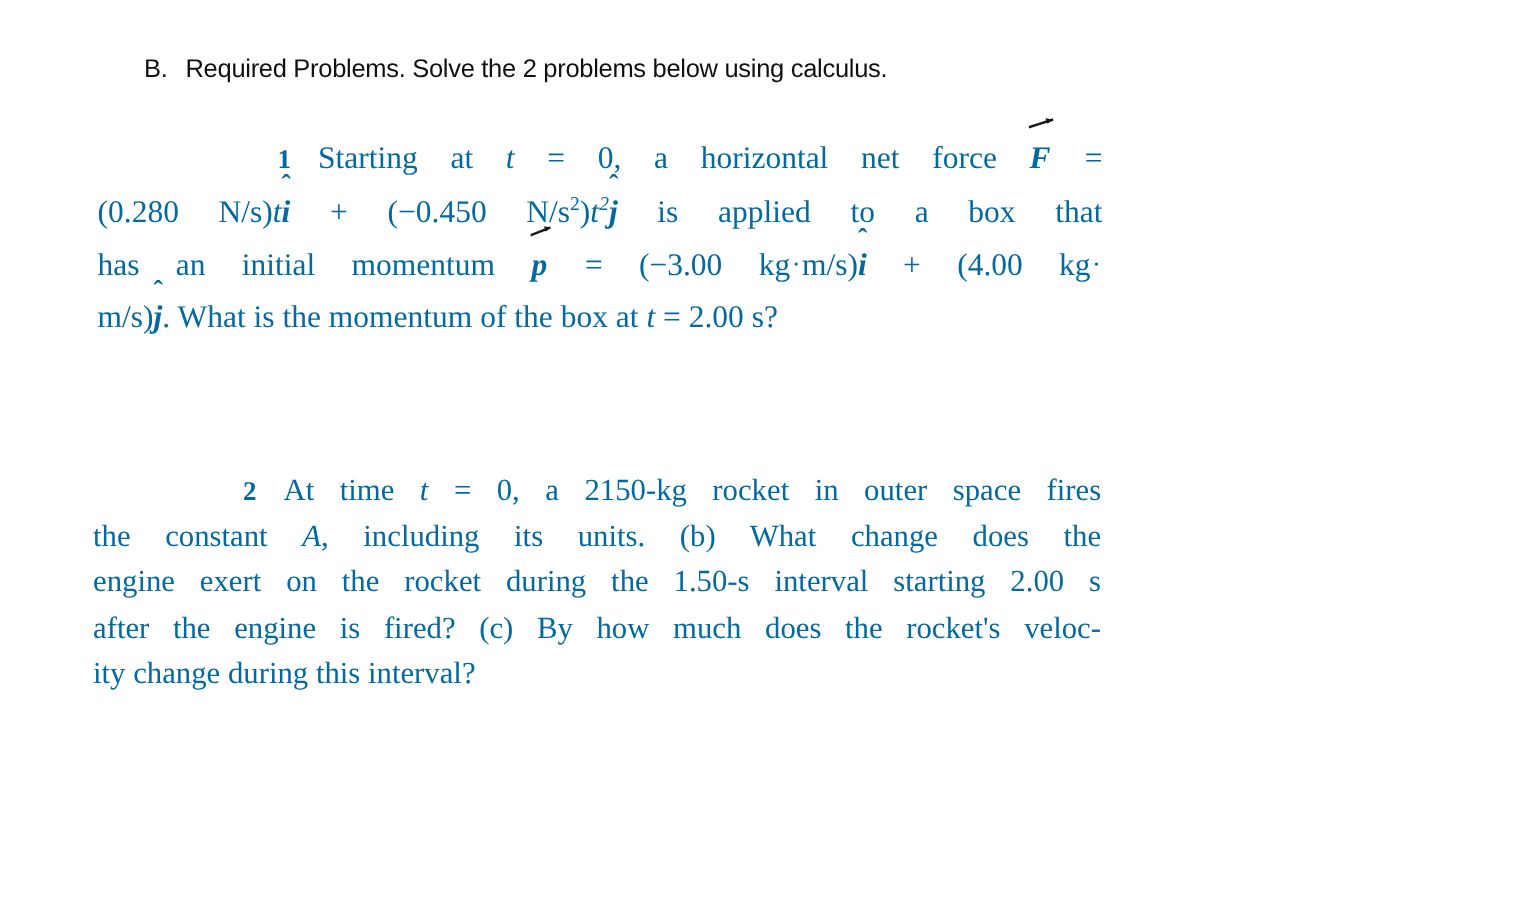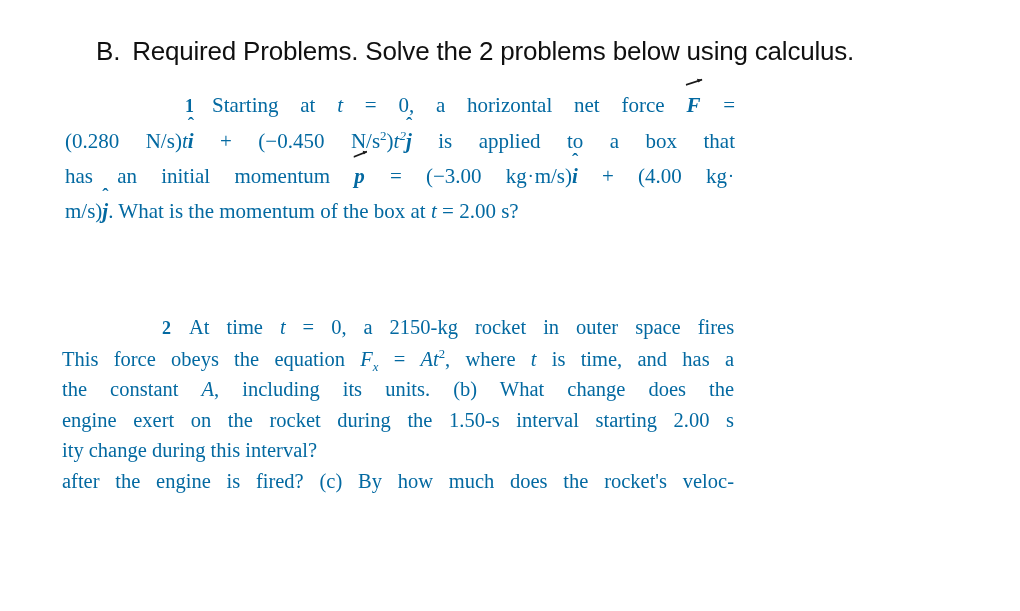--- a/index.html
+++ b/index.html
@@ -15,21 +15,21 @@
     overflow: hidden;
     position: relative;
   }
 
   
   .section-heading {
     position: absolute;
     left: 96px;
     top: 36px;
     font-family: "Liberation Sans", sans-serif;
-    font-size: 26px;
+    font-size: 17px;
     font-weight: 400;
     letter-spacing: -0.2px;
     color: #101010;
     white-space: nowrap;
   }
   .section-heading .sh-letter {
     margin-right: 12px;
   }
 
   
@@ -173,24 +173,23 @@
 
   <span class="ln last"><span>m/s</span><span>)</span><span class="unit"><span class="hat">ˆ</span><span>j</span></span><span>. What</span> <span>is</span> <span>the</span> <span>momentum</span> <span>of</span> <span>the</span> <span>box</span> <span>at</span> <span class="mi">t</span> <span class="op">=</span> <span>2.00</span> <span>s?</span></span>
 
 </div>
 
 <div class="problem" id="problem-2">
 
   <span class="ln"><span class="indent-2"></span><span class="pnum">2</span><span class="gap-md"></span><span>At</span> <span>time</span> <span class="mi">t</span> <span class="op">=</span> <span>0,</span> <span>a</span> <span>2150-kg</span> <span>rocket</span> <span>in</span> <span>outer</span> <span>space</span> <span>fires</span></span>
 
 
-  <span class="ln"><span>This force obeys the equation</span> <span class="mi">F</span><sub class="sb">x</sub> <span class="op">=</span> <span class="mi">A</span><span class="mi">t</span><sup class="exp" style="font-style:normal">2</sup><span>, where</span> <span class="mi">t</span> <span>is time, and has a</span></span>
 
 
   <span class="ln"><span>the</span> <span>constant</span> <span class="mi">A</span><span>,</span> <span>including</span> <span>its</span> <span>units.</span> <span>(b)</span> <span>What</span> <span>change</span> <span>does</span> <span>the</span></span>
 
   <span class="ln"><span>engine exert on the rocket during the 1.50-s interval starting 2.00 s</span></span>
 
+  <span class="ln"><span>after the engine is fired? (c) By how much does the rocket's veloc-</span></span>
+
   <span class="ln last"><span>ity change during this interval?</span></span>
-
-  <span class="ln"><span>after the engine is fired? (c) By how much does the rocket's veloc-</span></span>
 
 </div>
 
 </body></html>

